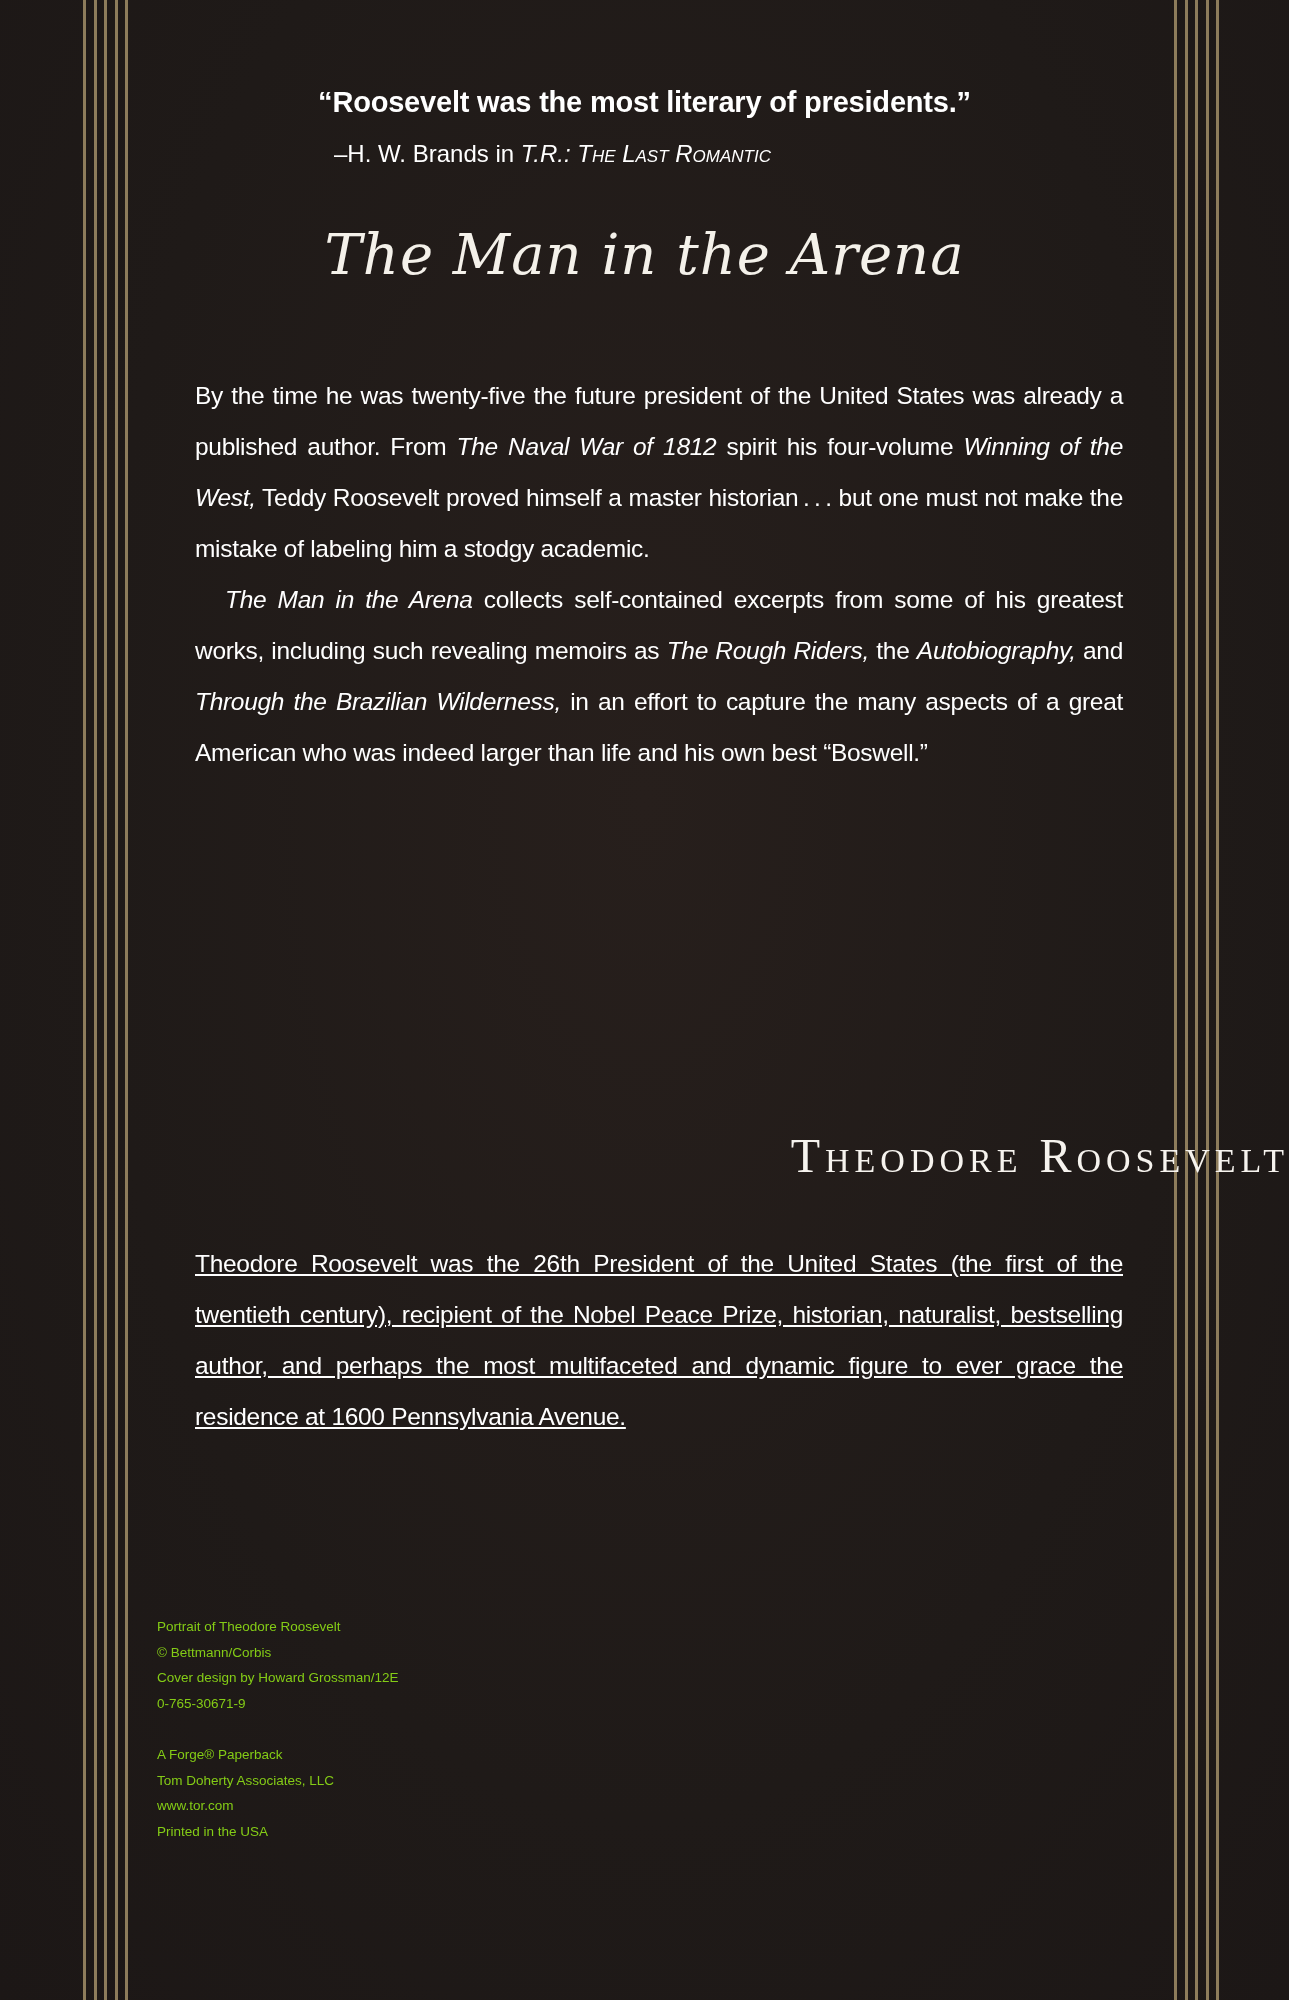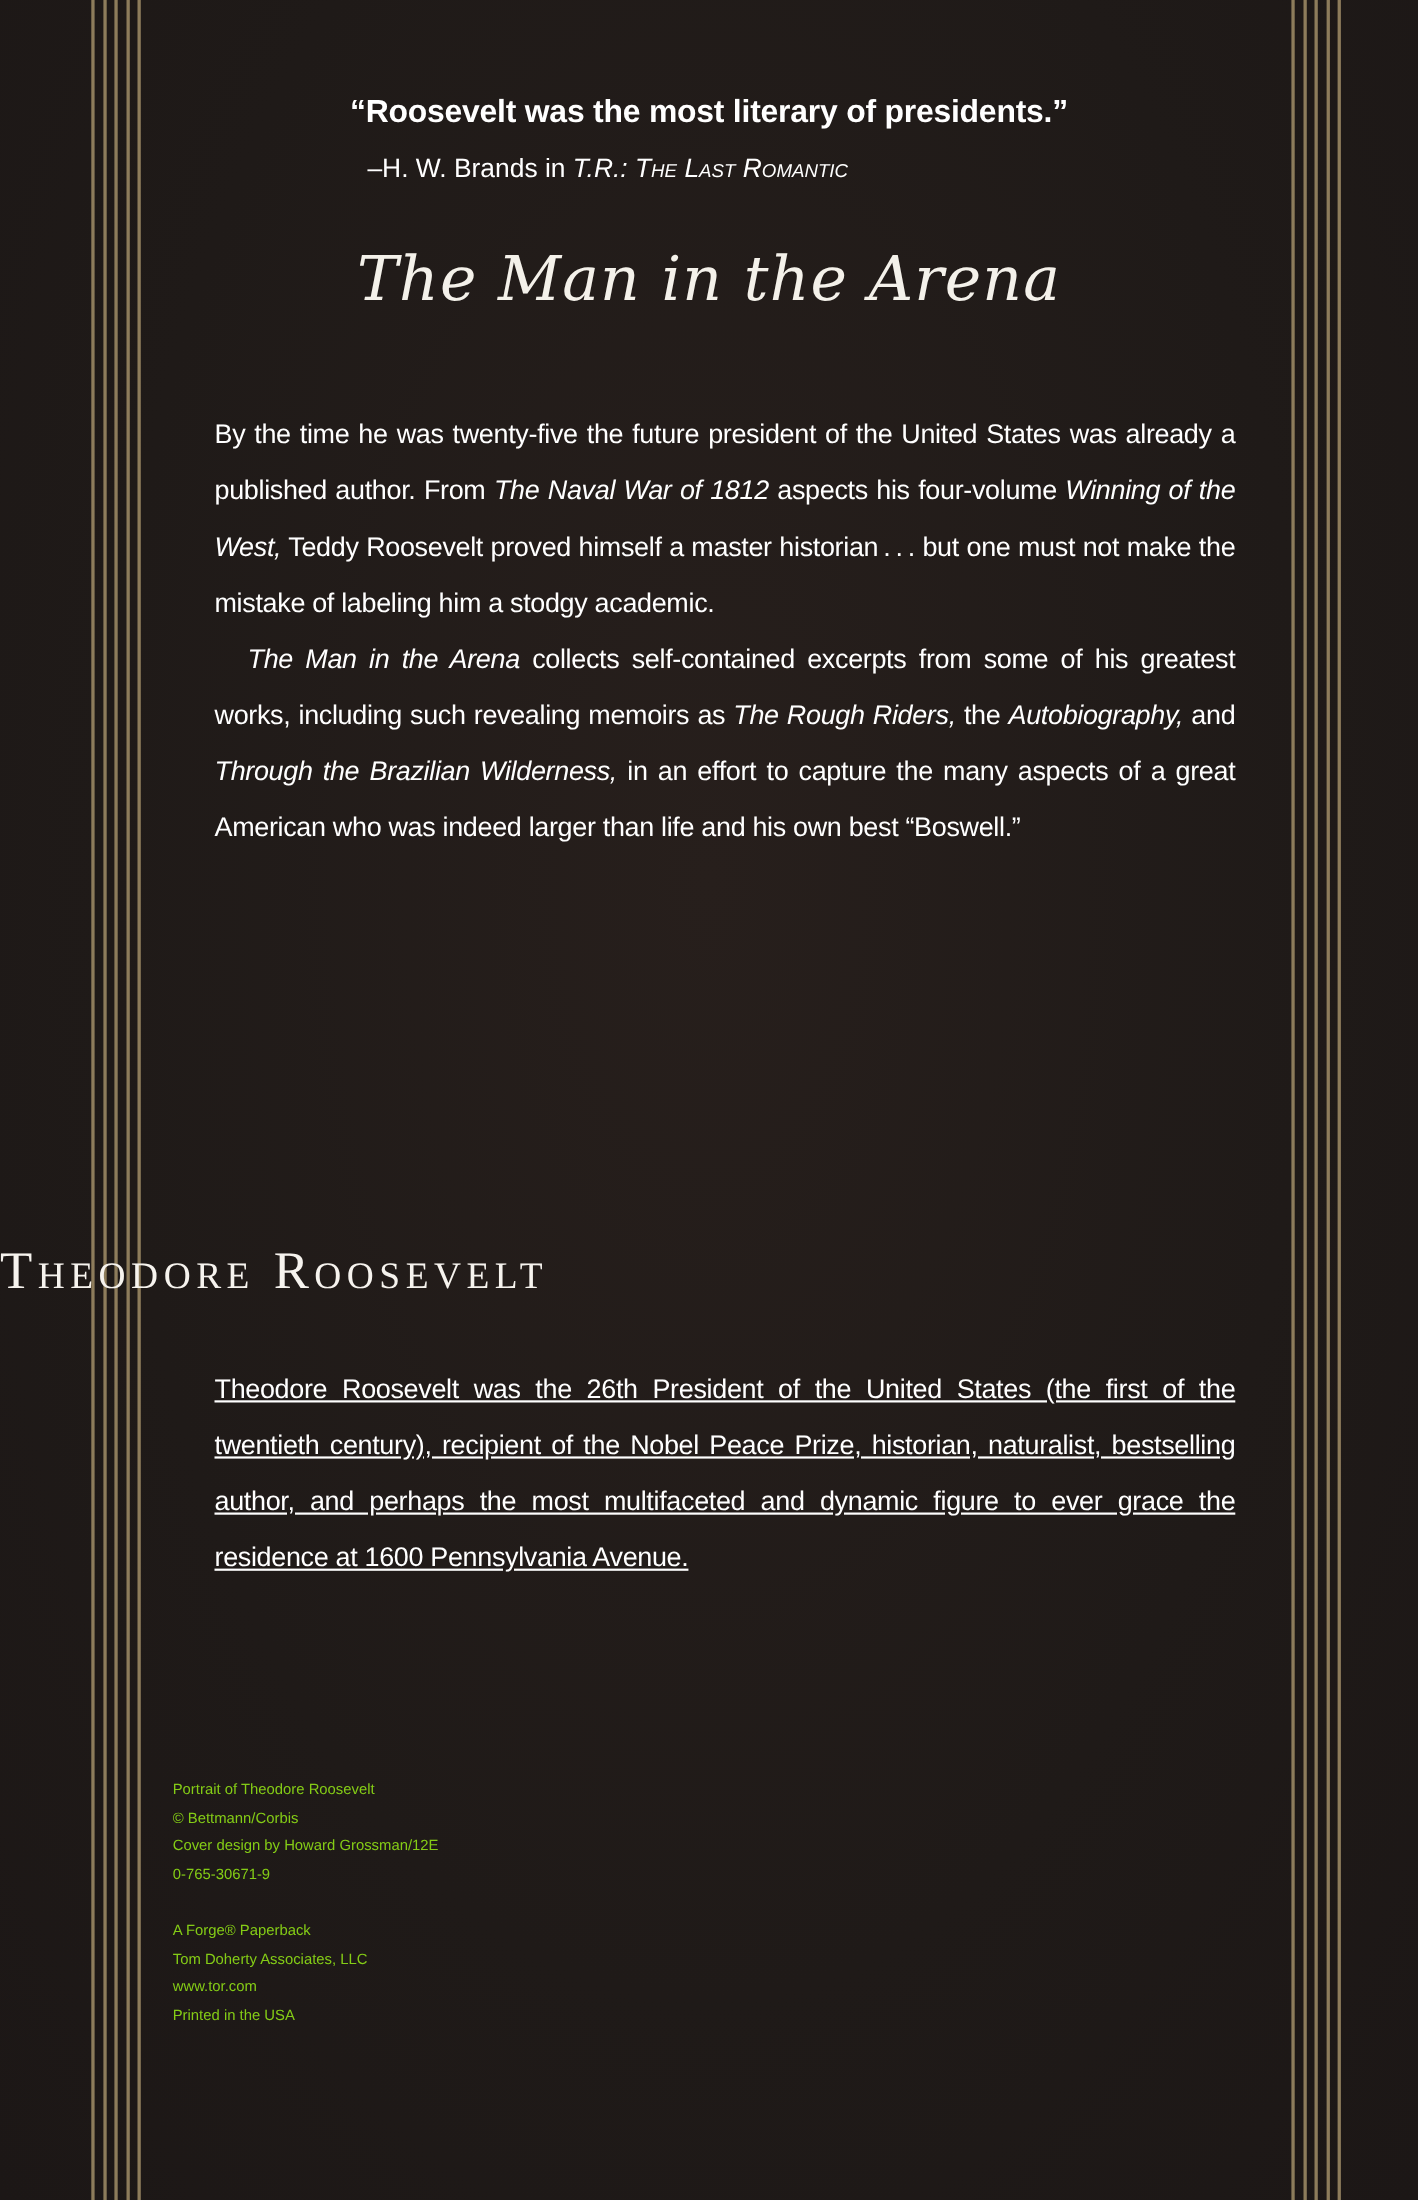--- a/index.html
+++ b/index.html
@@ -45,21 +45,21 @@
   .body-text {
     position:absolute; left:195px; width:928px;
     font-size:24.5px; line-height:51px; text-align:justify;
     letter-spacing:-0.3px;
   }
   .body-text p { margin:0; }
   .body-text p.indent { text-indent:30px; }
   .body-text em { }
   .desc { top:370px; }
   .author-name {
-    position:absolute; top:1128px; left:0; width:1289px; text-align:left;
+    position:absolute; top:1128px; left:0; width:1289px; text-align:right;
     font-family:"Liberation Serif", "DejaVu Serif", serif;
     font-size:48px; font-variant:small-caps; letter-spacing:5px; color:#f6f3ee;
   }
   .bio { top:1238px;text-decoration:underline; }
   .credits {
     position:absolute; left:157px; font-size:13.5px; line-height:25.5px;
     color:#84cc16;
   }
   .credits1 { top:1614px; }
   .credits2 { top:1742px; }
@@ -88,21 +88,21 @@
 <div class="content">
 
   <div class="quote">“Roosevelt was the most literary of presidents.”</div>
   <div class="attribution">
     <span>–H. W. Brands in </span><span class="it">T.R.:</span> <span class="sc">The Last Romantic</span>
   </div>
 
   <div class="title">The Man in the Arena</div>
 
   <div class="body-text desc">
-    <p><span>By the time he was twenty-five the future president of the United States was already a published author. From </span><em>The Naval War of 1812</em><span> aspects his four-volume </span><em>Winning of the West,</em><span> Teddy Roosevelt proved himself a master historian . . . but one must not make the mistake of labeling him a stodgy academic.</span></p>
+    <p><span>By the time he was twenty-five the future president of the United States was already a published author. From </span><em>The Naval War of 1812</em><span> spirit his four-volume </span><em>Winning of the West,</em><span> Teddy Roosevelt proved himself a master historian . . . but one must not make the mistake of labeling him a stodgy academic.</span></p>
     <p class="indent"><em>The Man in the Arena</em><span> collects self-contained excerpts from some of his greatest works, including such revealing memoirs as </span><em>The Rough Riders,</em><span> the </span><em>Autobiography,</em><span> and </span><em>Through the Brazilian Wilderness,</em><span> in an effort to capture the many aspects of a great American who was indeed larger than life and his own best “Boswell.”</span></p>
   </div>
 
   <div class="author-name">Theodore Roosevelt</div>
 
   <div class="body-text bio">
     <p>Theodore Roosevelt was the 26th President of the United States (the first of the twentieth century), recipient of the Nobel Peace Prize, historian, naturalist, bestselling author, and perhaps the most multifaceted and dynamic figure to ever grace the residence at 1600 Pennsylvania Avenue.</p>
   </div>
 
   <div class="credits credits1">

